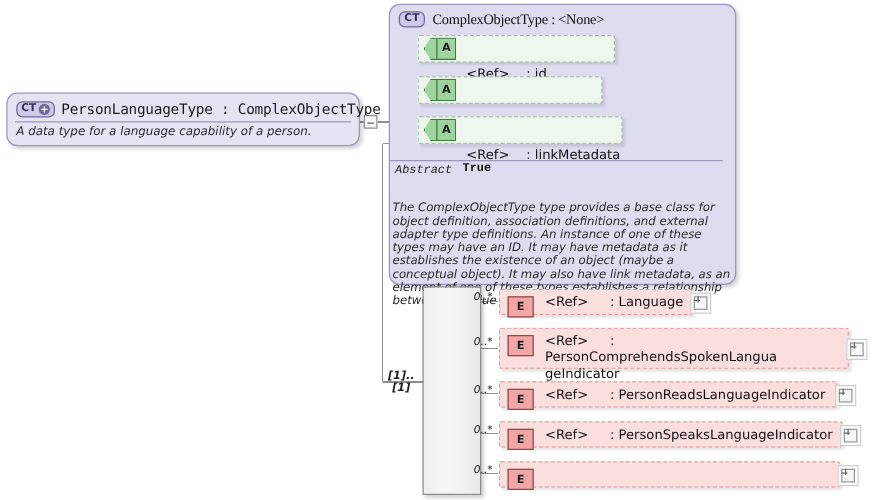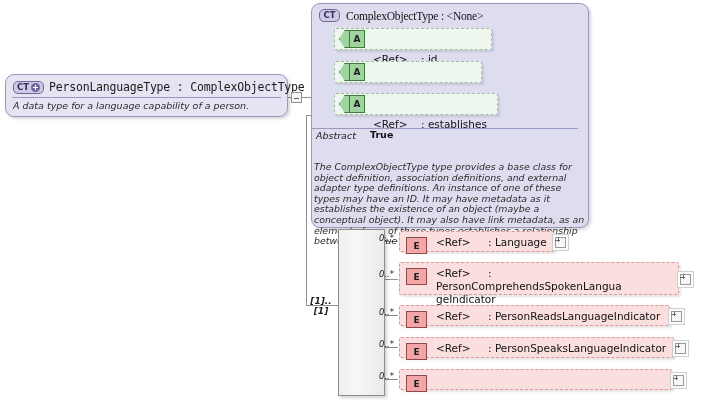--- a/index.html
+++ b/index.html
@@ -79,21 +79,21 @@
     clip-path:polygon(22% 0%,100% 0%,100% 100%,22% 100%,0% 50%);
   }
   .icon-a .aa{
     position:absolute;left:9px;top:0px;width:14px;height:16px;
     display:flex;align-items:center;justify-content:center;
     font-size:9px;font-weight:bold;color:#1d1d1d;
     border-left:1px solid #3f7a3f;
   }
 
   
-  .abstract-strip{position:absolute;left:312px;top:128px;width:266px;height:13px;border-top:1px solid #9b98bf;}
+  .abstract-strip{position:absolute;left:312px;top:128px;width:266px;height:13px;border-top:1px solid #9b98bf;font-family:Liberation Mono, monospace;}
   .abstract-strip .k{position:absolute;left:4px;top:1px;font-size:9.5px;font-style:italic;color:#1b1b1b;}
   .abstract-strip .v{position:absolute;left:58px;top:0px;font-size:9.5px;font-weight:bold;color:#111;}
   .ct-base-doc{
     position:absolute;left:314px;top:142px;width:272px;
     font-size:9.4px;line-height:10.6px;font-style:italic;color:#2b2b2b;margin-top:20px;
   }
 
   
   .seq-col{
     left:338px;top:229px;width:26px;height:167px;
@@ -213,21 +213,21 @@
   <div class="attr-row" style="top:61px;width:148px;">
     <span class="icon-a">
         <span class="aa">A</span>
       </span>
   </div>
 
   <div class="attr-row" style="top:93px;width:164px;">
     <span class="icon-a">
         <span class="aa">A</span>
       </span>
-    <span class="txt"><span class="ref">&lt;Ref&gt;</span><span>: establishes</span></span>
+    <span class="txt"><span class="ref">&lt;Ref&gt;</span><span>: linkMetadata</span></span>
   </div>
 
   <div class="abstract-strip">
     <span class="k">Abstract</span>
     <span class="v">True</span>
   </div>
   <div class="ct-base-doc">The ComplexObjectType type provides a base class for object definition, association definitions, and external adapter type definitions. An instance of one of these types may have an ID. It may have metadata as it establishes the existence of an object (maybe a conceptual object). It may also have link metadata, as an element of one of these types establishes a relationship between its value and its context.</div>
 
   <div class="box seq-col"></div>
   <div class="seq-card">[1]..[1]</div>

